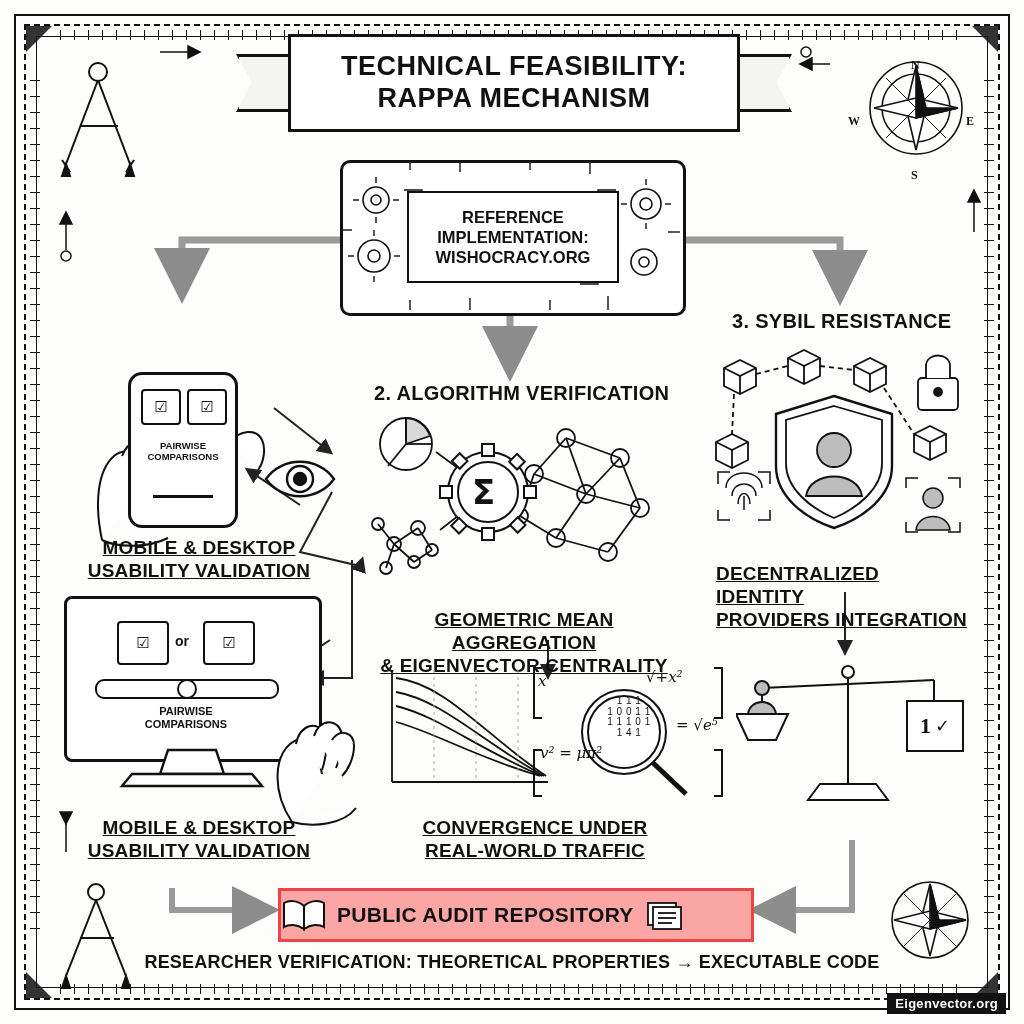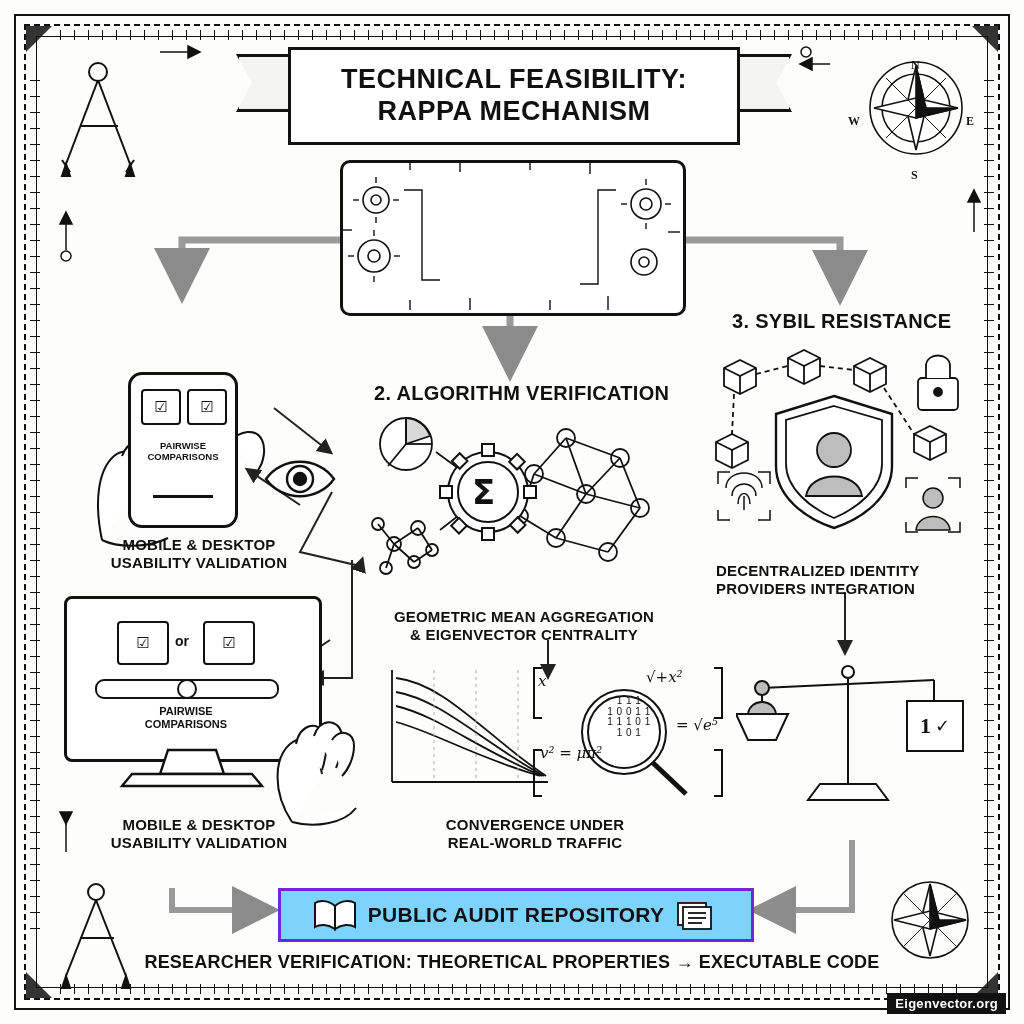--- a/index.html
+++ b/index.html
@@ -78,21 +78,20 @@
     position: absolute;
     left: 52px; top: 6px;
     width: 452px; height: 98px;
     border: 3px solid #111;
     background: #ffffff;
     box-sizing: border-box;
     display: flex;
     flex-direction: column;
     align-items: center;
     justify-content: center;
-    margin-top: 13px;
   }
   .banner-title {
     font-weight: bold;
     font-size: 27px;
     letter-spacing: 0.5px;
     text-align: center;
     line-height: 1.18;
     text-transform: uppercase;
   }
   .ribbon-tail {
@@ -139,25 +138,26 @@
     position: absolute;
     font-weight: bold;
     font-size: 20px;
     text-transform: uppercase;
     letter-spacing: .3px;
     white-space: nowrap;
   }
   .caption {
     position: absolute;
     font-weight: bold;
-    font-size: 15px;
+    font-size: 19px;
     line-height: 1.22;
     text-transform: uppercase;
     text-align: center;
     letter-spacing: .2px;
+    text-decoration: underline;
   }
 
   
   .phone {
     position: absolute;
     left: 128px; top: 372px;
     width: 104px; height: 150px;
     border: 3px solid #111;
     border-radius: 14px;
     background: #fff;
@@ -200,25 +200,24 @@
     border: 2px solid #111;
     border-radius: 50%;
     background: #fff;
   }
 
   
   .audit-bar {
     position: absolute;
     left: 278px; top: 888px;
     width: 470px; height: 48px;
-    border: 3px solid #6d28d9;
-    background: #7dd3fc;
+    border: 3px solid #ef4444;
+    background: #fca5a5;
     display: flex;
     align-items: center;
-    justify-content: center;
   }
   .audit-text {
     font-weight: bold;
     font-size: 21px;
     text-transform: uppercase;
     letter-spacing: .3px;
   }
   .footer-text {
     position: absolute;
     left: 0; right: 0;
@@ -430,20 +429,27 @@
             <circle cx="120" cy="-10" r="4"></circle>
             <circle cx="190" cy="-12" r="4"></circle>
           <circle cx="70" cy="158" r="4"></circle>
             <circle cx="130" cy="160" r="4"></circle>
             <circle cx="210" cy="158" r="4"></circle>
           <circle cx="346" cy="72" r="4"></circle>
             <circle cx="-6" cy="70" r="4"></circle>
         </g>
       </g>
     </svg>
+    <div class="chip-inner">
+      <div>
+        <div class="chip-text">Reference</div>
+        <div class="chip-text">Implementation:</div>
+        <div class="chip-text">wishocracy.org</div>
+      </div>
+    </div>
   </div>
 
   <div class="heading" style="left:374px; top:382px;">2. Algorithm Verification</div>
   <div class="heading" style="left:732px; top:310px;">3. Sybil Resistance</div>
 
   <svg class="abs" style="left:88px; top:352px;" width="220" height="200" viewBox="0 0 220 200">
     <g stroke="#111" fill="#fff" stroke-width="2">
       <path d="M14 188 C6 150 10 118 26 104 C36 96 48 100 52 112 L58 130"></path>
       <path d="M34 104 C40 88 56 84 62 96 C66 104 64 116 60 126"></path>
       <path d="M52 100 C58 84 74 82 78 96 C80 104 78 116 74 124"></path>
@@ -603,21 +609,21 @@
       <path d="M186 90 L194 90 L194 136 L186 136"></path>
       <circle cx="96" cy="72" r="42" fill="#fff"></circle>
       <circle cx="96" cy="72" r="36" fill="#fff"></circle>
       <line x1="124" y1="102" x2="158" y2="134" stroke-width="5"></line>
     </g>
   </svg>
   <div class="abs binary" style="left:594px; top:696px; width:70px; text-align:center;">
     <div>1 1 1</div>
       <div>1 0 0 1 1</div>
       <div>1 1 1 0 1</div>
-      <div>1 0 1</div>
+      <div>1 4 1</div>
   </div>
   <div class="math-box" style="left:538px; top:672px;">x</div>
   <div class="math-box" style="left:646px; top:668px;">√+x²</div>
   <div class="math-box" style="left:676px; top:716px;">= √e⁵</div>
   <div class="math-box" style="left:540px; top:744px;">v² = μπ²</div>
 
   <div class="caption" style="left:400px; top:816px; width:270px; white-space:pre-line;">Convergence Under
 Real-World Traffic</div>
 
   <svg class="abs" style="left:706px; top:338px;" width="266" height="218" viewBox="0 0 266 218">

